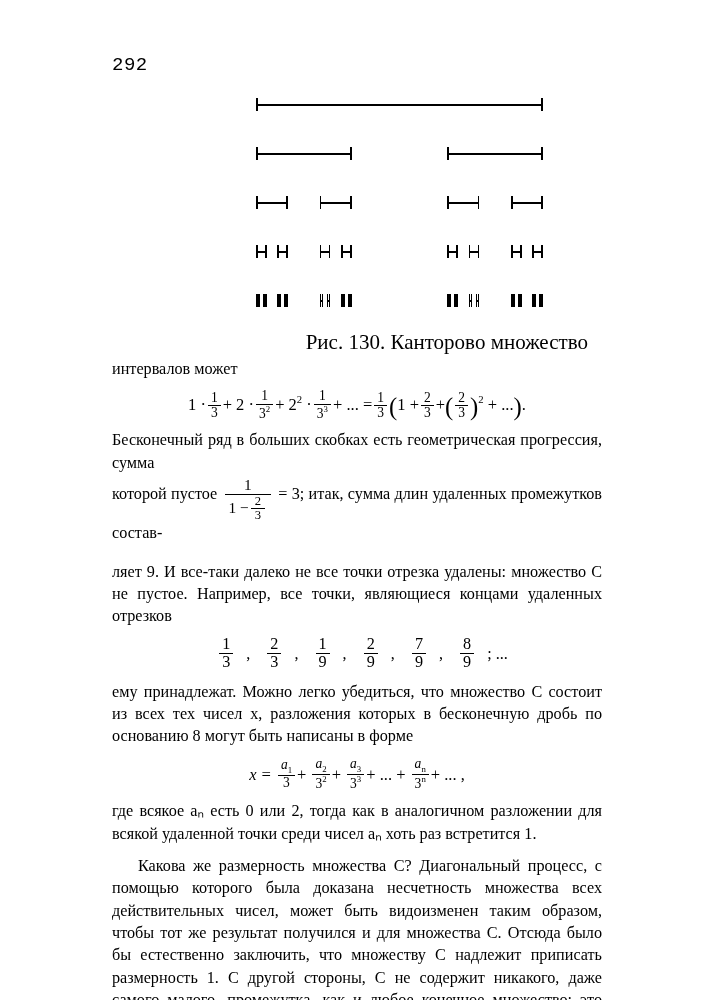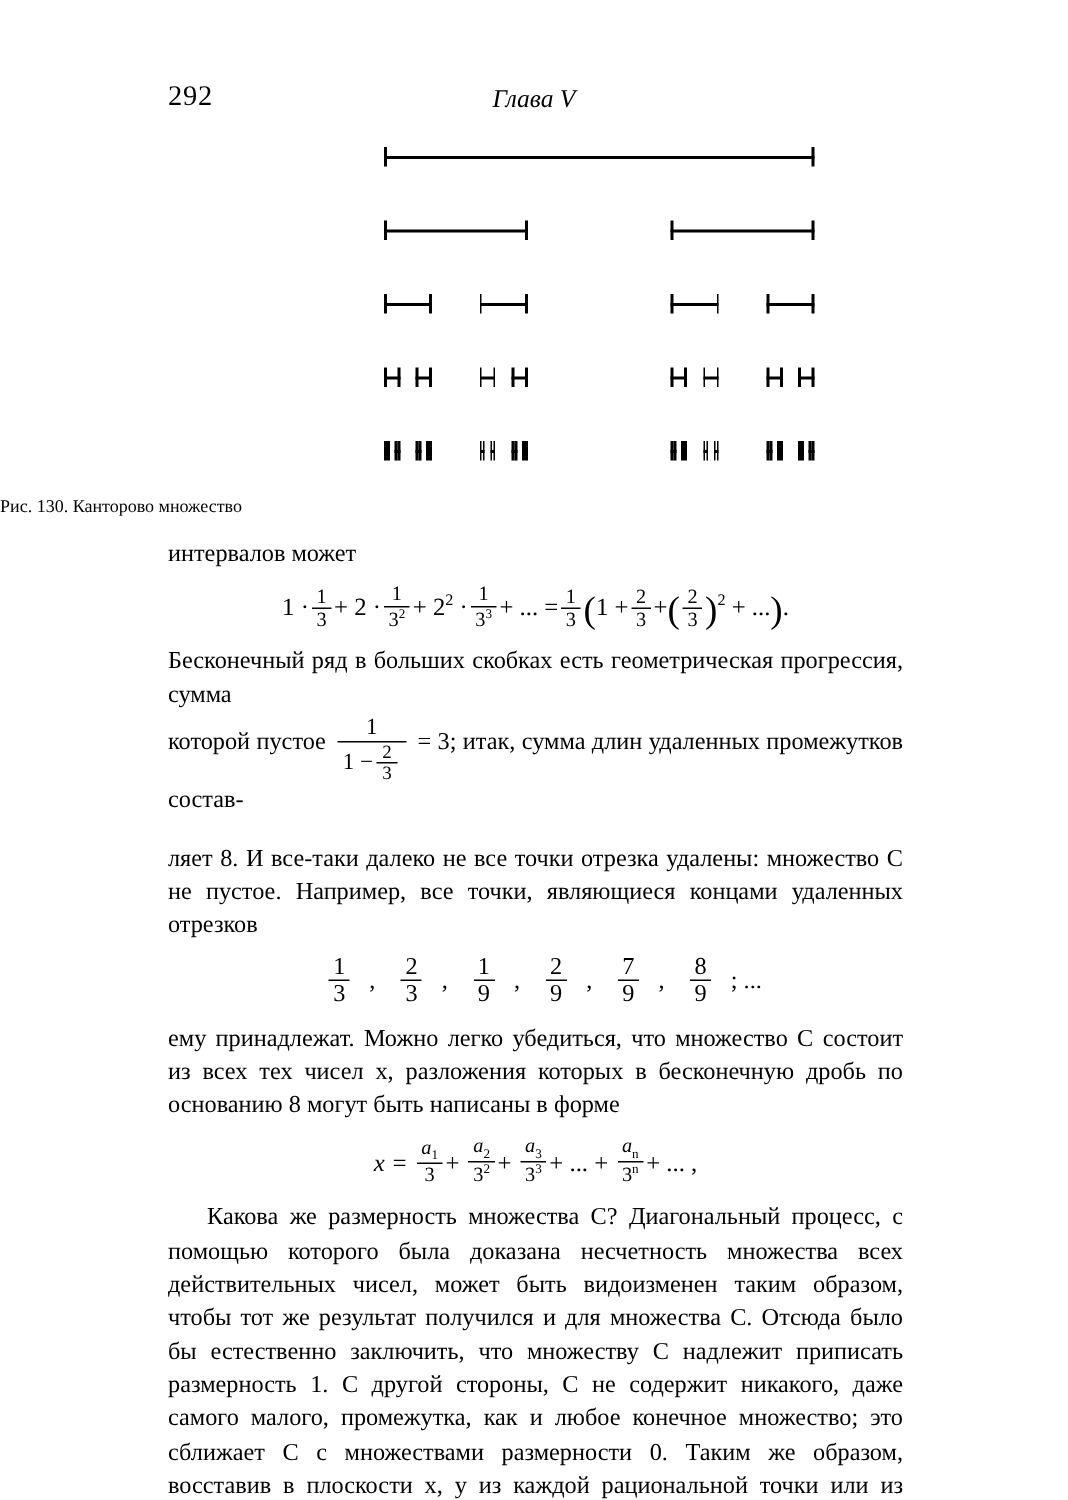--- a/index.html
+++ b/index.html
@@ -20,20 +20,21 @@
     height: 1000px;
     box-sizing: border-box;
     padding: 0;
   }
   .header {
     position: absolute;
     top: 54px;
     left: 0;
     width: 712px;
     height: 24px;
+    font-family: Liberation Mono, monospace;
   }
   .page-number {
     position: absolute;
     left: 112px;
     top: 0;
     font-size: 19px;
     letter-spacing: 0.5px;
   }
   .chapter-title {
     position: absolute;
@@ -49,22 +50,22 @@
     top: 88px;
     left: 0;
     width: 712px;
     height: 240px;
   }
   .figure-caption {
     position: absolute;
     top: 330px;
     left: 0;
     width: 588px;
-    text-align: left;
-    font-size: 12px;
+    text-align: right;
+    font-size: 21px;
   }
   .body-text {
     position: absolute;
     top: 358px;
     left: 112px;
     width: 490px;
     font-size: 16.2px;
     line-height: 1.38;
     text-align: justify;
   }
@@ -168,21 +169,20 @@
     background: #000;
   }
 </style>
 </head>
 <body>
 
 <div class="page">
 
   <div class="header">
     <div class="page-number">292</div>
-    <div class="chapter-title">Глава V</div>
   </div>
 
   <div class="figure" id="cantor-figure">
       <div class="cantor-row" style="top: 10px;">
         <div class="seg" style="left: 256px; width: 287px;"></div>
         <div class="tick" style="left: 256px;"></div>
         <div class="tick" style="left: 541.4px;"></div>
       </div>
       <div class="cantor-row" style="top: 59px;">
         <div class="seg" style="left: 256px; width: 95.6667px;"></div>
@@ -298,38 +298,39 @@
 
     <p class="para" style="margin-top:2px;">
       <span>которой пустое</span>
       <span class="bigfrac">
         <span class="num">1</span>
         <span class="den"><span>1 −</span><span class="frac"><span class="num">2</span><span class="den">3</span></span></span>
       </span>
       <span>= 3; итак, сумма длин удаленных промежутков состав-</span>
     </p>
 
-    <p class="para" style="margin-top:16px;">ляет 8. И все-таки далеко не все точки отрезка удалены: множество C не пустое. Например, все точки, являющиеся концами удаленных отрезков</p>
+    <p class="para" style="margin-top:16px;">ляет 9. И все-таки далеко не все точки отрезка удалены: множество C не пустое. Например, все точки, являющиеся концами удаленных отрезков</p>
 
     <div class="fraclist">
       <span class="frac"><span class="num">1</span><span class="den">3</span></span>,
       <span class="frac"><span class="num">2</span><span class="den">3</span></span>,
       <span class="frac"><span class="num">1</span><span class="den">9</span></span>,
       <span class="frac"><span class="num">2</span><span class="den">9</span></span>,
       <span class="frac"><span class="num">7</span><span class="den">9</span></span>,
       <span class="frac"><span class="num">8</span><span class="den">9</span></span><span>; ...</span>
     </div>
 
     <p class="para" style="margin-top:10px;">ему принадлежат. Можно легко убедиться, что множество C состоит из всех тех чисел x, разложения которых в бесконечную дробь по основанию 8 могут быть написаны в форме</p>
 
     <div class="display eqline">
       <span class="mathi">x =</span>
       <span class="frac"><span class="num"><span class="mathi">a</span><sub class="e">1</sub></span><span class="den">3</span></span><span>+</span>
       <span class="frac"><span class="num"><span class="mathi">a</span><sub class="e">2</sub></span><span class="den"><span>3</span><sup class="e">2</sup></span></span><span>+</span>
       <span class="frac"><span class="num"><span class="mathi">a</span><sub class="e">3</sub></span><span class="den"><span>3</span><sup class="e">3</sup></span></span><span>+ ... +</span>
       <span class="frac"><span class="num"><span class="mathi">a</span><sub class="e">n</sub></span><span class="den"><span>3</span><sup class="e">n</sup></span></span><span>+ ... ,</span>
     </div>
 
+    <p class="para" style="margin-top:10px;">где всякое aₙ есть 0 или 2, тогда как в аналогичном разложении для всякой удаленной точки среди чисел aₙ хоть раз встретится 1.</p>
 
     <p class="para indent" style="margin-top:10px;">Какова же размерность множества C? Диагональный процесс, с помощью которого была доказана несчетность множества всех действительных чисел, может быть видоизменен таким образом, чтобы тот же результат получился и для множества C. Отсюда было бы естественно заключить, что множеству C надлежит приписать размерность 1. С другой стороны, C не содержит никакого, даже самого малого, промежутка, как и любое конечное множество; это сближает C с множествами размерности 0. Таким же образом, восставив в плоскости x, y из каждой рациональной точки или из каждой точки канторова множества перпендикуляр длины 1 к оси x (направляя его в сторону положительных значений y), мы получим множества, относительно которых может возникнуть сомнение — приписать ли ему размерность 2 или 1.</p>
 
   </div>
 </div>
 
 </body></html>

